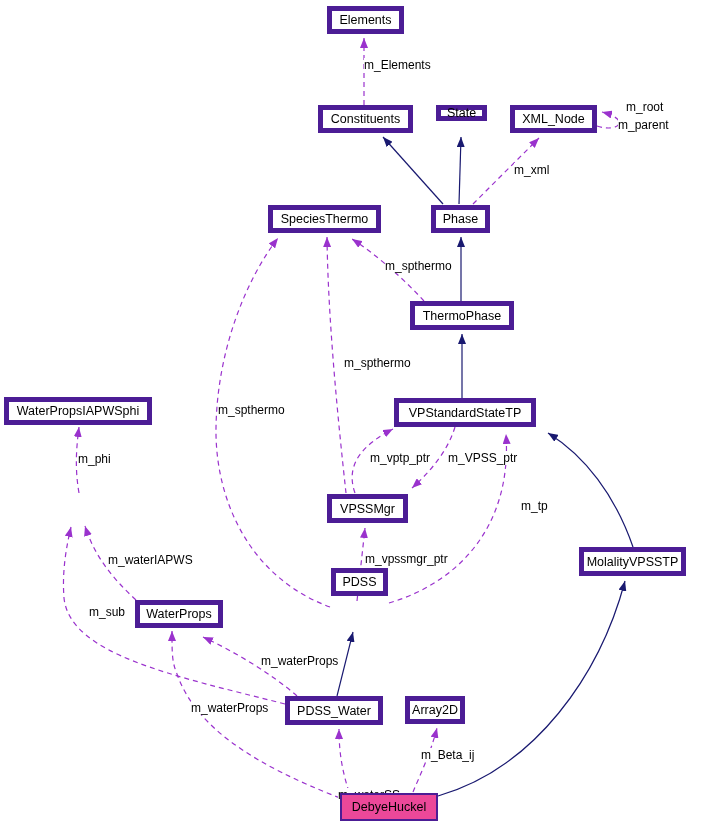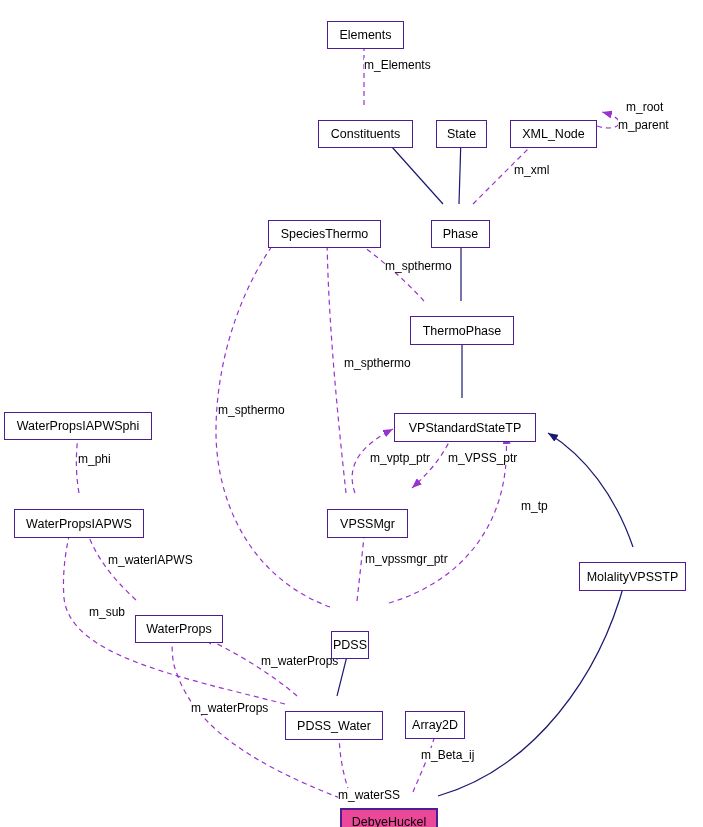--- a/index.html
+++ b/index.html
@@ -3,23 +3,23 @@
 <meta charset="utf-8">
 <style>
   html,body{margin:0;padding:0;background:#fff;}
   #canvas{
     position:relative;width:703px;height:827px;background:#fff;
     font-family:"Liberation Sans", sans-serif;
   }
   #edges{position:absolute;left:0;top:0;z-index:0;}
   .node{
     position:absolute;z-index:3;box-sizing:border-box;
-    border:1px solid #4c1d95;background:#fff;color:#000;
+    border:5px solid #4c1d95;background:#fff;color:#000;
     display:flex;align-items:center;justify-content:center;
-    font-size:12.5px;white-space:nowrap;margin-top:15px;
+    font-size:12.5px;white-space:nowrap;
   }
   .node.current{background:#ec4899;border-width:2px;}
   .elabel{
     position:absolute;z-index:2;color:#000;font-size:12px;
     white-space:nowrap;background:#fff;line-height:14px;
   }
   path.inherit{stroke:#191970;stroke-width:1.2;fill:none;}
   path.usage{stroke:#9a32cd;stroke-width:1.2;fill:none;stroke-dasharray:5,4;}
 </style>
 </head>
@@ -59,32 +59,31 @@
     <path class="usage" marker-end="url(#ap)" d="M 136 600 C 112 578 94 555 85 526"></path>
     <path class="usage" marker-end="url(#ap)" d="M 285 704 C 175 676 70 655 64 598 C 62 572 66 548 71 527"></path>
     <path class="usage" marker-end="url(#ap)" d="M 297 696 C 272 674 235 652 203 637"></path>
     <path class="usage" marker-end="url(#ap)" d="M 340 798 C 255 765 196 728 177 674 C 172 662 172 654 172 631"></path>
     <path class="usage" marker-end="url(#ap)" d="M 349 792 C 343 773 339 755 339 729"></path>
     <path class="usage" marker-end="url(#ap)" d="M 413 792 C 420 775 430 755 437 728"></path>
   </svg>
 
   <div class="node" style="left:327px;top:6px;width:77px;height:28px">Elements</div>
   <div class="node" style="left:318px;top:105px;width:95px;height:28px">Constituents</div>
-  <div class="node" style="left:436px;top:105px;width:51px;height:28px">State</div>
+  <div class="node" style="left:436px;top:105px;width:51px;height:16px">State</div>
   <div class="node" style="left:268px;top:205px;width:113px;height:28px">SpeciesThermo</div>
   <div class="node" style="left:510px;top:105px;width:87px;height:28px">XML_Node</div>
   <div class="node" style="left:431px;top:205px;width:59px;height:28px">Phase</div>
   <div class="node" style="left:410px;top:301px;width:104px;height:29px">ThermoPhase</div>
   <div class="node" style="left:394px;top:398px;width:142px;height:29px">VPStandardStateTP</div>
   <div class="node" style="left:4px;top:397px;width:148px;height:28px">WaterPropsIAPWSphi</div>
-  <div class="node" style="left:14px;top:494px;width:130px;height:29px">WaterPropsIAPWS</div>
   <div class="node" style="left:327px;top:494px;width:81px;height:29px">VPSSMgr</div>
   <div class="node" style="left:579px;top:547px;width:107px;height:29px">MolalityVPSSTP</div>
   <div class="node" style="left:135px;top:600px;width:88px;height:28px">WaterProps</div>
-  <div class="node" style="left:331px;top:616px;width:38px;height:28px">PDSS</div>
+  <div class="node" style="left:331px;top:568px;width:57px;height:28px">PDSS</div>
   <div class="node" style="left:285px;top:696px;width:98px;height:29px">PDSS_Water</div>
   <div class="node" style="left:405px;top:696px;width:60px;height:28px">Array2D</div>
   <div class="node current" style="left:340px;top:793px;width:98px;height:28px">DebyeHuckel</div>
 
   <span class="elabel" style="left:364px;top:58px">m_Elements</span>
   <span class="elabel" style="left:626px;top:100px">m_root</span>
   <span class="elabel" style="left:618px;top:118px">m_parent</span>
   <span class="elabel" style="left:514px;top:163px">m_xml</span>
   <span class="elabel" style="left:385px;top:259px">m_spthermo</span>
   <span class="elabel" style="left:344px;top:356px">m_spthermo</span>

